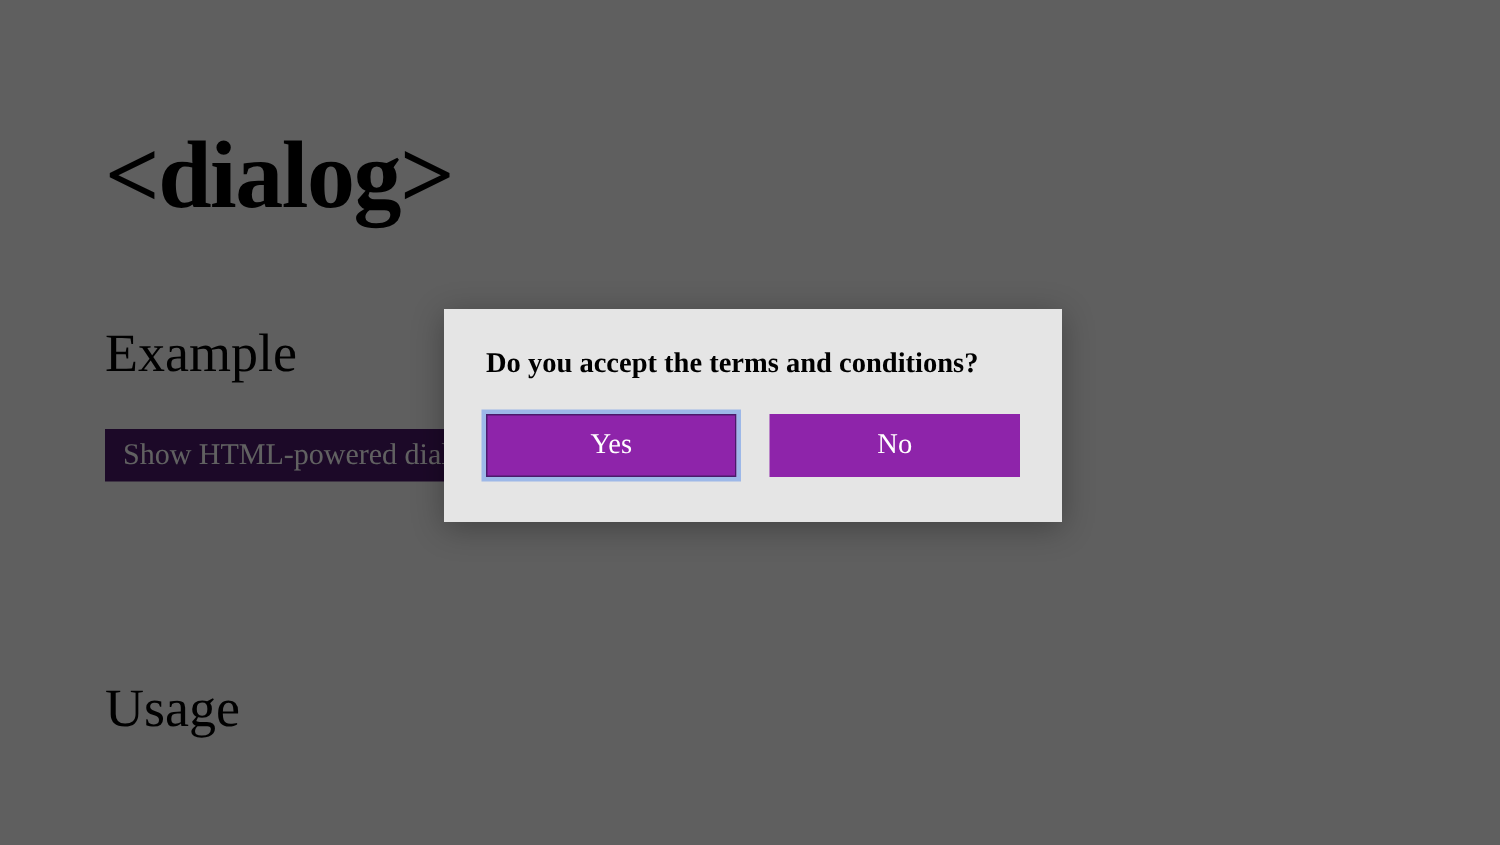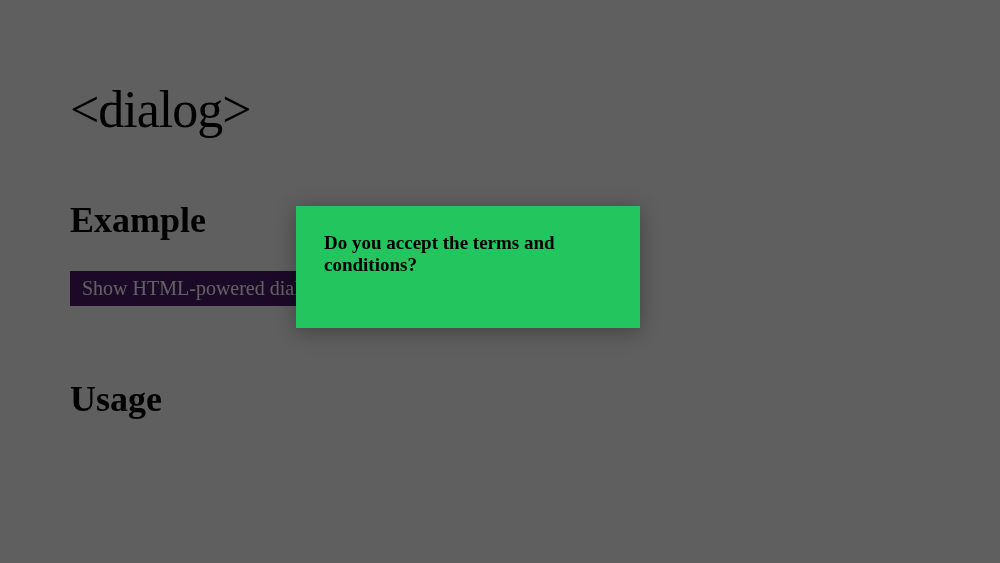--- a/index.html
+++ b/index.html
@@ -21,67 +21,67 @@
     .back-link {
       color: #4a1a6b;
       font-size: 20px;
       text-decoration: none;
       border-bottom: 1px dotted #4a1a6b;
       padding-bottom: 2px;
       display: inline-block;
       margin-top: 8px;
     }
     .page-title {
-      font-size: 52px;
-      font-weight: normal;
+      font-size: 64px;
+      font-weight: bold;
       color: #000;
       margin-top: 60px;
       letter-spacing: -1px;
     }
     .section-heading {
       font-size: 36px;
-      font-weight: bold;
+      font-weight: normal;
       color: #000;
       margin-top: 60px;
       margin-bottom: 30px;
     }
     .example-button {
       display: inline-block;
       background: #4a1a6b;
       color: #fff;
       font-family: Georgia, 'Times New Roman', serif;
       font-size: 20px;
       padding: 6px 12px;
       border: none;
       margin-bottom: 12px;
       cursor: pointer;
     }
     .usage-heading {
       font-size: 36px;
-      font-weight: bold;
+      font-weight: normal;
       color: #000;
-      margin-top: 60px;
+      margin-top: 118px;
       margin-bottom: 30px;
     }
     .backdrop {
       position: absolute;
       inset: 0;
       background: rgba(0, 0, 0, 0.62);
       display: flex;
       align-items: center;
       justify-content: center;
     }
     .dialog {
-      background: #22c55e;
+      background: #e5e5e5;
       padding: 26px 28px 30px 28px;
       box-shadow: 0 4px 20px rgba(0,0,0,0.3);
       position: absolute;
       top: 206px;
       left: 296px;
-      width: 344px;
+      width: 412px;
     }
     .dialog-text {
       font-size: 19px;
       font-weight: bold;
       color: #000;
       text-align: left;
       margin-bottom: 22px;
     }
     .dialog-buttons {
       display: flex;
@@ -119,15 +119,17 @@
 
   <h2 class="usage-heading">Usage</h2>
 
   
 </div>
 
 <div class="backdrop">
   <div class="dialog">
     <div class="dialog-text">Do you accept the terms and conditions?</div>
     <div class="dialog-buttons">
+      <button class="dialog-btn focused">Yes</button>
+      <button class="dialog-btn">No</button>
     </div>
   </div>
 </div>
 
 </body></html>

